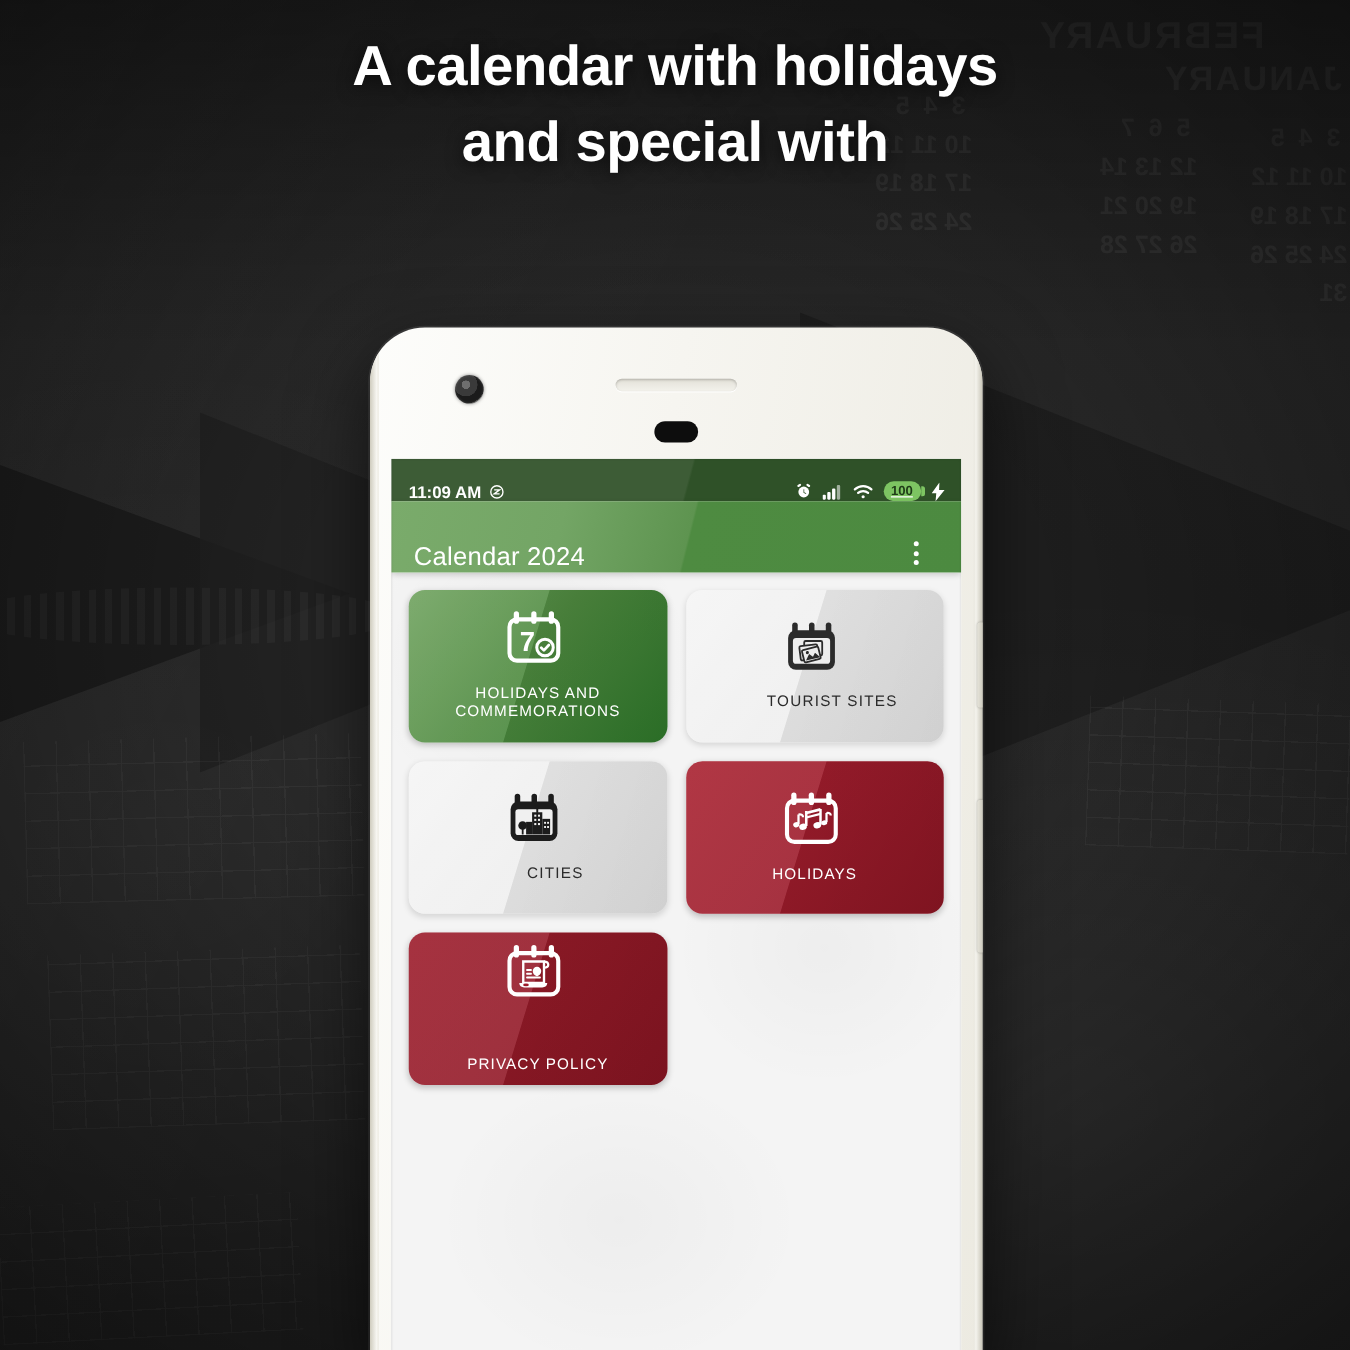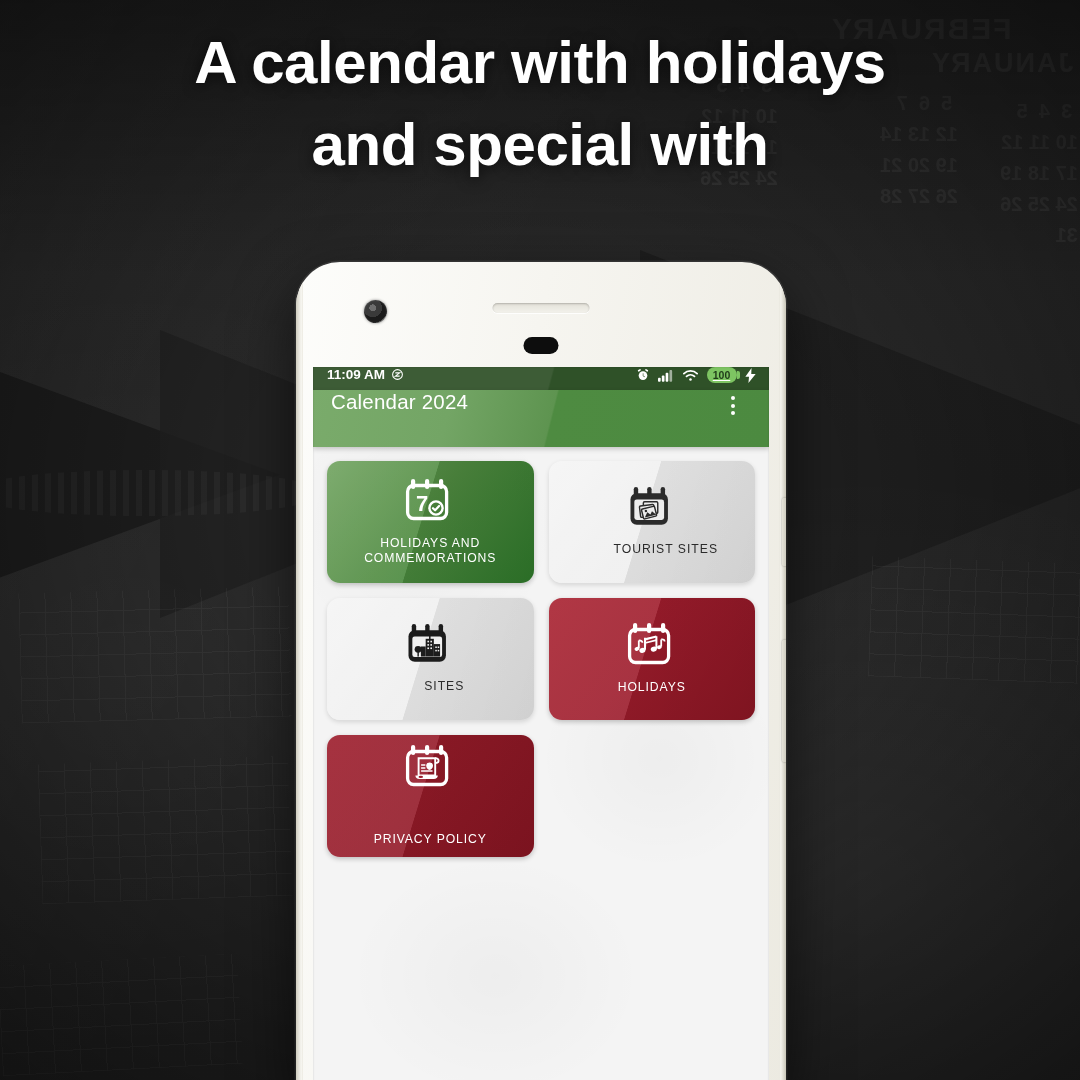--- a/index.html
+++ b/index.html
@@ -75,21 +75,21 @@
     position:absolute; inset:0; pointer-events:none;
     background:
       radial-gradient(ellipse 78% 70% at 50% 46%, rgba(0,0,0,0) 34%, rgba(0,0,0,.50) 100%),
       linear-gradient(180deg, rgba(0,0,0,.34) 0%, rgba(0,0,0,0) 26%);
   }
 
   
   #headline {
     position:absolute; left:0; top:22px; width:1080px;
     text-align:center; color:#fff;
-    font-size:60px; font-weight:700; line-height:1.36;
+    font-size:45px; font-weight:700; line-height:1.36;
     letter-spacing:-0.4px;
     text-shadow:0 2px 14px rgba(0,0,0,.65);
   }
   #headline .l { display:block; }
 
   
   #phone {
     position:absolute; left:296px; top:262px;
     width:490px; height:830px;
     border-radius:44px 44px 0 0;
@@ -155,21 +155,21 @@
       linear-gradient(18deg,  rgba(0,0,0,.020) 0 2px, rgba(0,0,0,0) 2px 37px),
       radial-gradient(ellipse 42% 26% at 24% 22%, rgba(0,0,0,.030), rgba(0,0,0,0) 70%),
       radial-gradient(ellipse 38% 22% at 76% 54%, rgba(0,0,0,.028), rgba(0,0,0,0) 70%),
       radial-gradient(ellipse 46% 24% at 40% 84%, rgba(0,0,0,.026), rgba(0,0,0,0) 70%),
       #f4f4f4;
   }
 
   
   .statusbar {
     position:relative; z-index:2;
-    height:23px; display:flex; align-items:flex-start;
+    height:34px; display:flex; align-items:flex-end;
     padding:0 13px 0 14px;
     color:#fff; font-size:13.5px; font-weight:700;
     background:linear-gradient(105deg,#3d5c36 0%,#3d5c36 52%,#2f5128 52.4%,#2f5128 100%);
   }
   .sb-left { display:flex; align-items:center; gap:6px; }
   .sb-spacer { flex:1; }
   .sb-right { display:flex; align-items:center; gap:8px;text-decoration:underline; }
 
   .ic { display:inline-block; line-height:0; }
   .batt-pill {
@@ -179,21 +179,21 @@
     border-radius:8px; position:relative;
   }
   .batt-pill:after{
     content:""; position:absolute; right:-3px; top:4px;
     width:3px; height:8px; border-radius:0 2px 2px 0; background:#7dc462;
   }
 
   
   .appbar {
     position:relative; z-index:2;
-    height:57px; display:flex; align-items:flex-start;
+    height:57px; display:flex; align-items:flex-end;
     padding:0 29px 0 18px;
     color:#fff;
     background:linear-gradient(104deg,#7aab6b 0%,#73a565 30%,#5e9450 52%,#4e8b41 52.4%,#4c8a40 100%);
     box-shadow:0 2px 5px rgba(0,0,0,.20);
   }
   .appbar-title { font-size:20.5px; font-weight:400; letter-spacing:.2px; flex:1; }
   .kebab { display:flex; flex-direction:column; gap:3.5px; padding:6px 5px; cursor:pointer; }
   .kebab i { display:block; width:4px; height:4px; border-radius:50%; background:#fff; }
 
   
@@ -412,21 +412,21 @@
             <rect x="23.3" y="23" width="1.7" height="1.7" fill="#f0f0f0"></rect>
             <rect x="26.4" y="23" width="1.7" height="1.7" fill="#f0f0f0"></rect>
             <rect x="23.3" y="26.5" width="1.7" height="1.7" fill="#f0f0f0"></rect>
             <rect x="26.4" y="26.5" width="1.7" height="1.7" fill="#f0f0f0"></rect>
             <rect x="31.5" y="25.5" width="1.6" height="1.6" fill="#f0f0f0"></rect>
             <rect x="34" y="25.5" width="1.6" height="1.6" fill="#f0f0f0"></rect>
             <rect x="31.5" y="29" width="1.6" height="1.6" fill="#f0f0f0"></rect>
             <rect x="34" y="29" width="1.6" height="1.6" fill="#f0f0f0"></rect>
           </svg>
         </div>
-        <div class="tile-label">SITES</div>
+        <div class="tile-label">CITIES</div>
       </div>
 
       <div class="tile tile-red">
         <div class="tile-icon">
           <svg width="52" height="50" viewBox="0 0 52 50" fill="none">
             <rect x="7" y="2" width="4.2" height="10" rx="2.1" fill="#fff"></rect>
             <rect x="21" y="2" width="4.2" height="10" rx="2.1" fill="#fff"></rect>
             <rect x="35" y="2" width="4.2" height="10" rx="2.1" fill="#fff"></rect>
             <rect x="3.6" y="8.5" width="39" height="33" rx="6" stroke="#fff" stroke-width="3.3"></rect>
             <path d="M19 16.8v12" stroke="#fff" stroke-width="2"></path>

